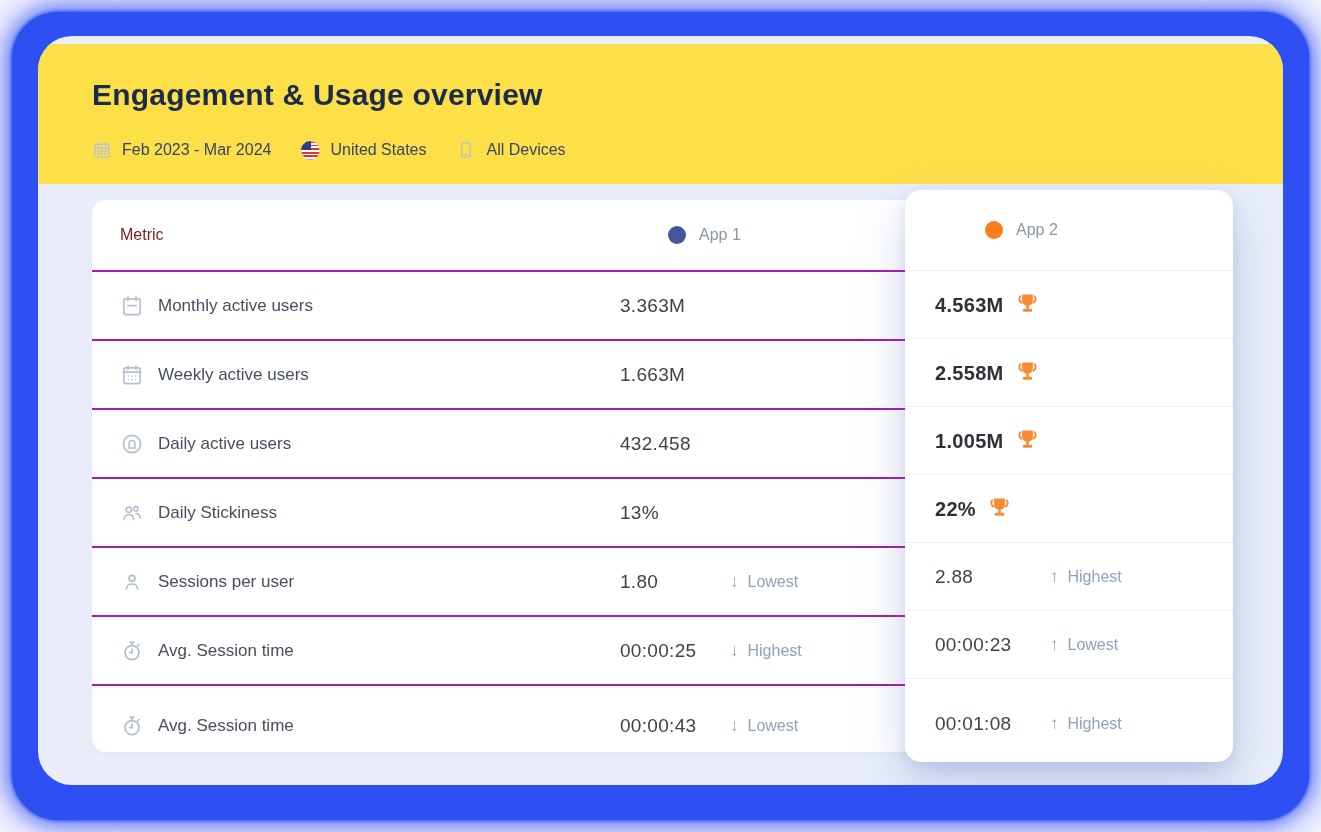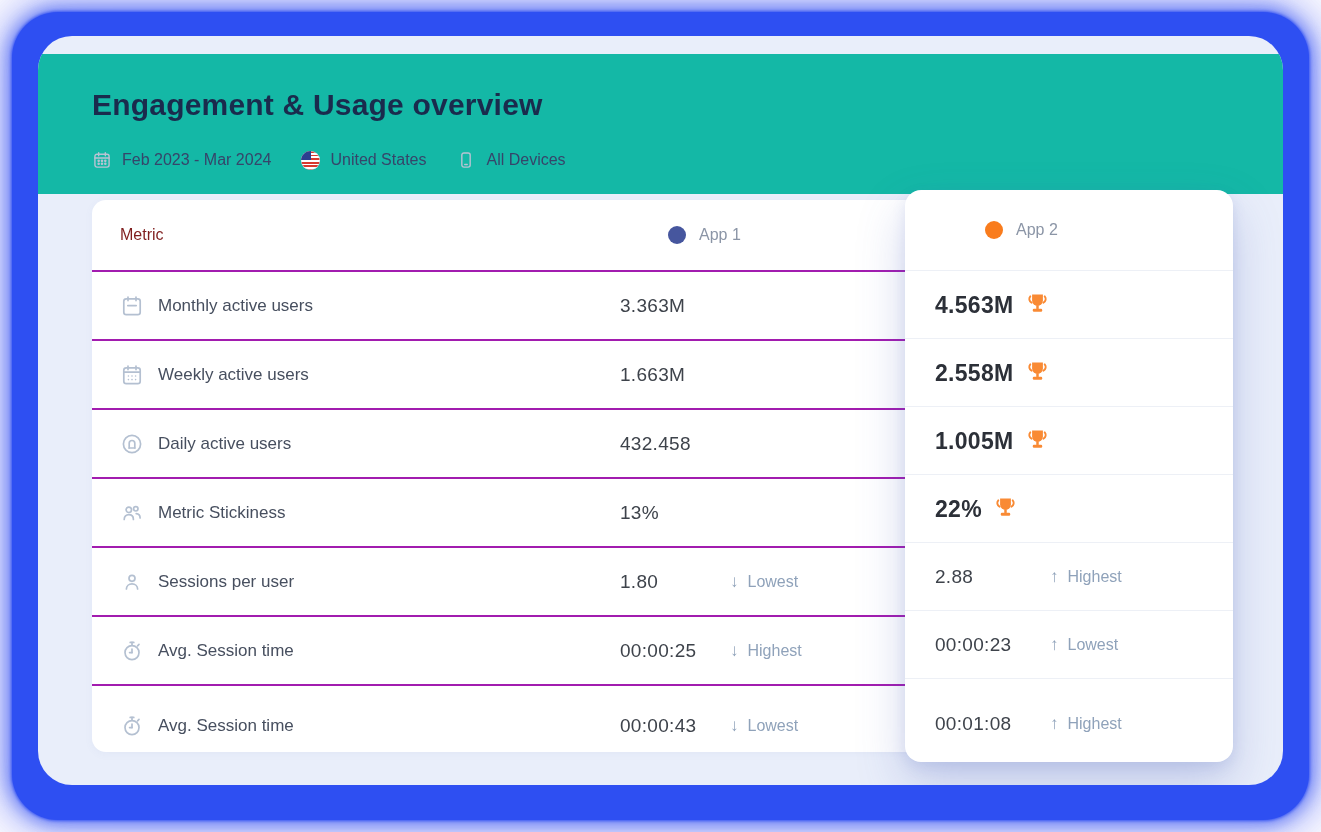--- a/index.html
+++ b/index.html
@@ -8,21 +8,21 @@
 
   
   .frame{position:absolute;left:12px;top:12px;right:12px;bottom:12px;border-radius:46px;
     background:#2e4ff2;
     box-shadow:0 0 3px 1px rgba(47,79,242,.85), 0 0 16px 5px rgba(47,79,242,.55),
                0 0 38px 12px rgba(47,79,242,.32), 0 0 70px 18px rgba(80,70,245,.18);}
   .inner{position:absolute;left:38px;top:36px;width:1245px;height:749px;border-radius:34px;
     background:#e9eefa;overflow:hidden;}
 
   
-  .page-header{position:absolute;left:0;top:18px;width:100%;height:140px;background:#14b8a6;}
+  .page-header{position:absolute;left:0;top:8px;width:100%;height:140px;background:#fde047;}
   .title{position:absolute;left:54px;top:34px;font-size:30px;font-weight:600;color:#1a2b4d;letter-spacing:.2px;}
   .meta-row{position:absolute;left:54px;top:96px;display:flex;align-items:center;gap:30px;}
   .meta-item{display:flex;align-items:center;gap:10px;font-size:16px;color:#36456a;font-weight:500;}
   .meta-icon{width:20px;height:20px;color:#b9c3d3;display:inline-flex;}
   .meta-icon svg{width:100%;height:100%;}
   .flag{width:19px;height:19px;border-radius:50%;position:relative;overflow:hidden;flex:0 0 auto;
     background:repeating-linear-gradient(180deg,#d8392e 0 1.8px,#ffffff 1.8px 3.6px);box-shadow:inset 0 0 0 .5px #d7dce6;}
   .flag::after{content:"";position:absolute;left:0;top:0;width:9.5px;height:9.5px;background:#2c3f8f;}
 
   
@@ -48,21 +48,21 @@
 
   
   .app2-card{position:absolute;left:867px;top:154px;width:328px;height:572px;background:#ffffff;border-radius:16px;
     box-shadow:0 22px 48px rgba(78,98,185,.26), 0 5px 14px rgba(78,98,185,.13);}
   .a2head{position:relative;height:80px;}
   .app2-head{left:32px;}
   .a2row{position:relative;height:67px;border-top:1px solid #edf0f6;}
   .a2row:last-child{height:90px;}
   .a2main{position:absolute;left:30px;top:50%;transform:translateY(-50%);display:flex;align-items:center;gap:10px;}
   .a2val{font-size:19px;color:#3e434b;letter-spacing:.3px;}
-  .a2val.bold{font-weight:700;font-size:23px;color:#2c3038;}
+  .a2val.bold{font-weight:700;font-size:20px;color:#2c3038;}
   .trophy{width:27px;height:27px;color:#f98a34;display:inline-flex;margin-top:-2px;}
   .trophy svg{width:100%;height:100%;}
   .a2tag{left:145px;}
 </style>
 </head>
 <body>
 
 <div class="stage">
   <div class="frame"></div>
   <div class="inner">
@@ -147,21 +147,21 @@
             <span class="mlabel">Daily active users</span>
             <span class="a1val">432.458</span>
           </div>
           <div class="trow">
             <span class="micon"><svg viewBox="0 0 24 24" fill="none" stroke="currentColor" stroke-width="1.7" stroke-linecap="round" stroke-linejoin="round">
                 <circle cx="8.8" cy="8.8" r="2.7"></circle>
                 <path d="M4.2 18.4c0-2.9 2-4.7 4.6-4.7s4.6 1.8 4.6 4.7"></path>
                 <circle cx="15.8" cy="7.8" r="2.2"></circle>
                 <path d="M16.2 12.6c2.3.1 3.9 1.8 3.9 4.3"></path>
               </svg></span>
-            <span class="mlabel">Metric Stickiness</span>
+            <span class="mlabel">Daily Stickiness</span>
             <span class="a1val">13%</span>
           </div>
           <div class="trow">
             <span class="micon"><svg viewBox="0 0 24 24" fill="none" stroke="currentColor" stroke-width="1.7" stroke-linecap="round" stroke-linejoin="round">
                 <circle cx="12" cy="8.3" r="3"></circle>
                 <path d="M6.4 19c0-3.1 2.5-5.1 5.6-5.1s5.6 2 5.6 5.1"></path>
               </svg></span>
             <span class="mlabel">Sessions per user</span>
             <span class="a1val">1.80</span>
             <span class="tag a1tag">

